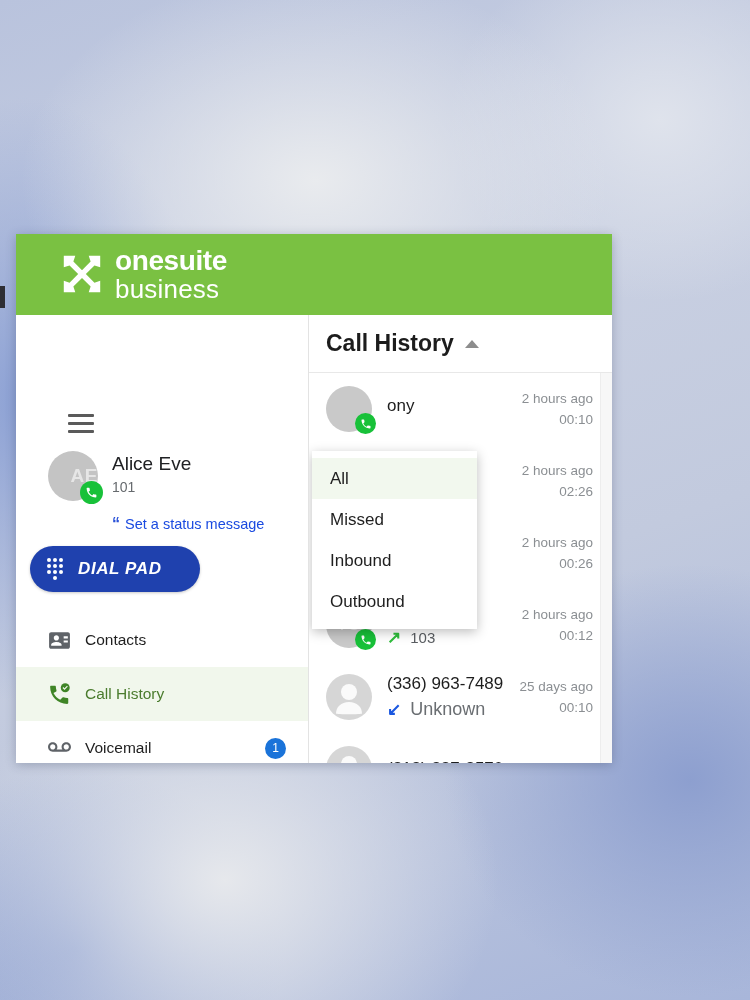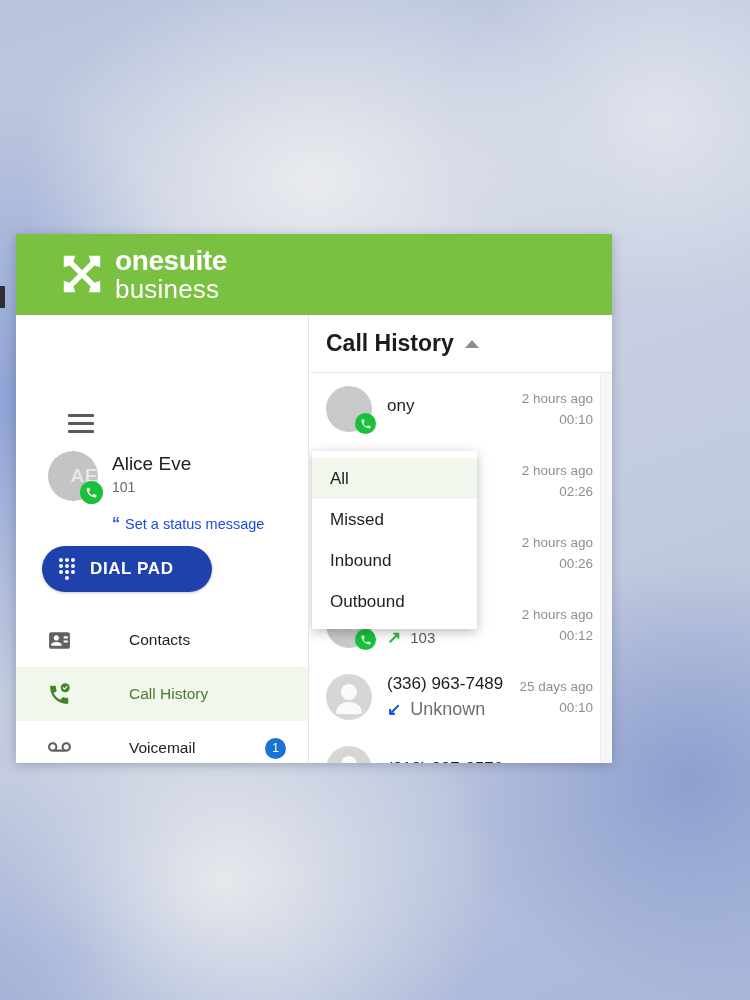--- a/index.html
+++ b/index.html
@@ -134,29 +134,30 @@
     position: absolute;
     left: 96px; top: 201px;
     display: flex; align-items: flex-start; gap: 5px;
     cursor: pointer;
   }
   .quote-glyph { color: #2a52d8; font-size: 16px; line-height: 1; font-weight: bold; }
   .status-link { color: #1a4ae0; font-size: 14.5px; }
 
   .dialpad-btn {
     position: absolute;
-    left: 26px; top: 231px;
+    left: 14px; top: 231px;
     width: 170px; height: 46px;
     background: #1f41ae;
     border-radius: 26px;
     display: flex; align-items: center;
     padding-left: 16px;
     box-sizing: border-box;
     cursor: pointer;
     box-shadow: 0 1px 3px rgba(0,0,0,.22);
+    font-style: italic;
   }
   .dial-grid {
     width: 18px;
     display: grid;
     grid-template-columns: repeat(3, 4px);
     grid-template-rows: repeat(4, 4px);
     gap: 2px;
     justify-content: center;
   }
   .dial-grid i { display: block; width: 4px; height: 4px; border-radius: 50%; background: #fff; }
@@ -166,21 +167,20 @@
     letter-spacing: .6px; margin-left: 14px;
   }
 
   .nav-list { position: absolute; left: 0; top: 298px; right: 0; }
   .nav-item {
     display: flex; align-items: center;
     height: 54px;
     padding-left: 31px; padding-right: 22px;
     cursor: pointer;
     position: relative;
-    gap: 44px;
   }
   .nav-item.active { background: #f1f7ec; }
   .nav-icon { width: 38px; flex: none; display: flex; align-items: center; }
   .nav-icon svg { fill: #5f6368; }
   .nav-item.active .nav-icon svg { fill: #3f8526; }
   .nav-label { font-size: 15.5px; color: #1f1f1f; }
   .nav-item.active .nav-label { color: #4b7c2e; }
   .nav-badge {
     margin-left: auto;
     width: 21px; height: 21px; border-radius: 50%;

